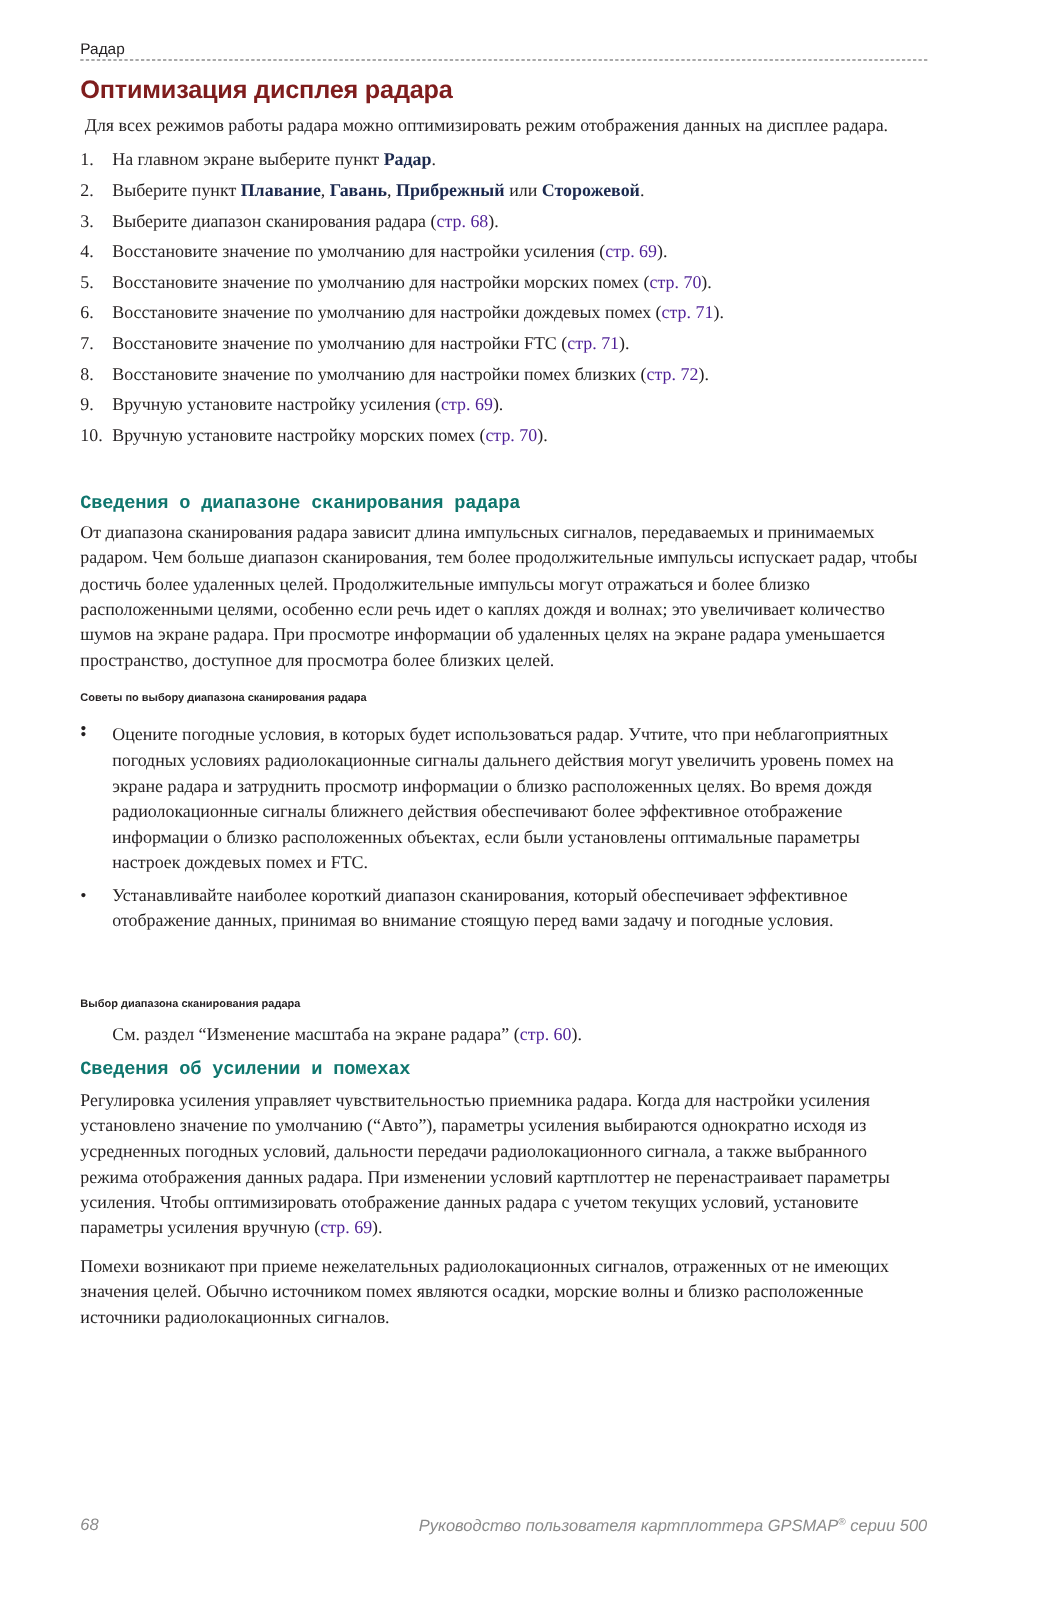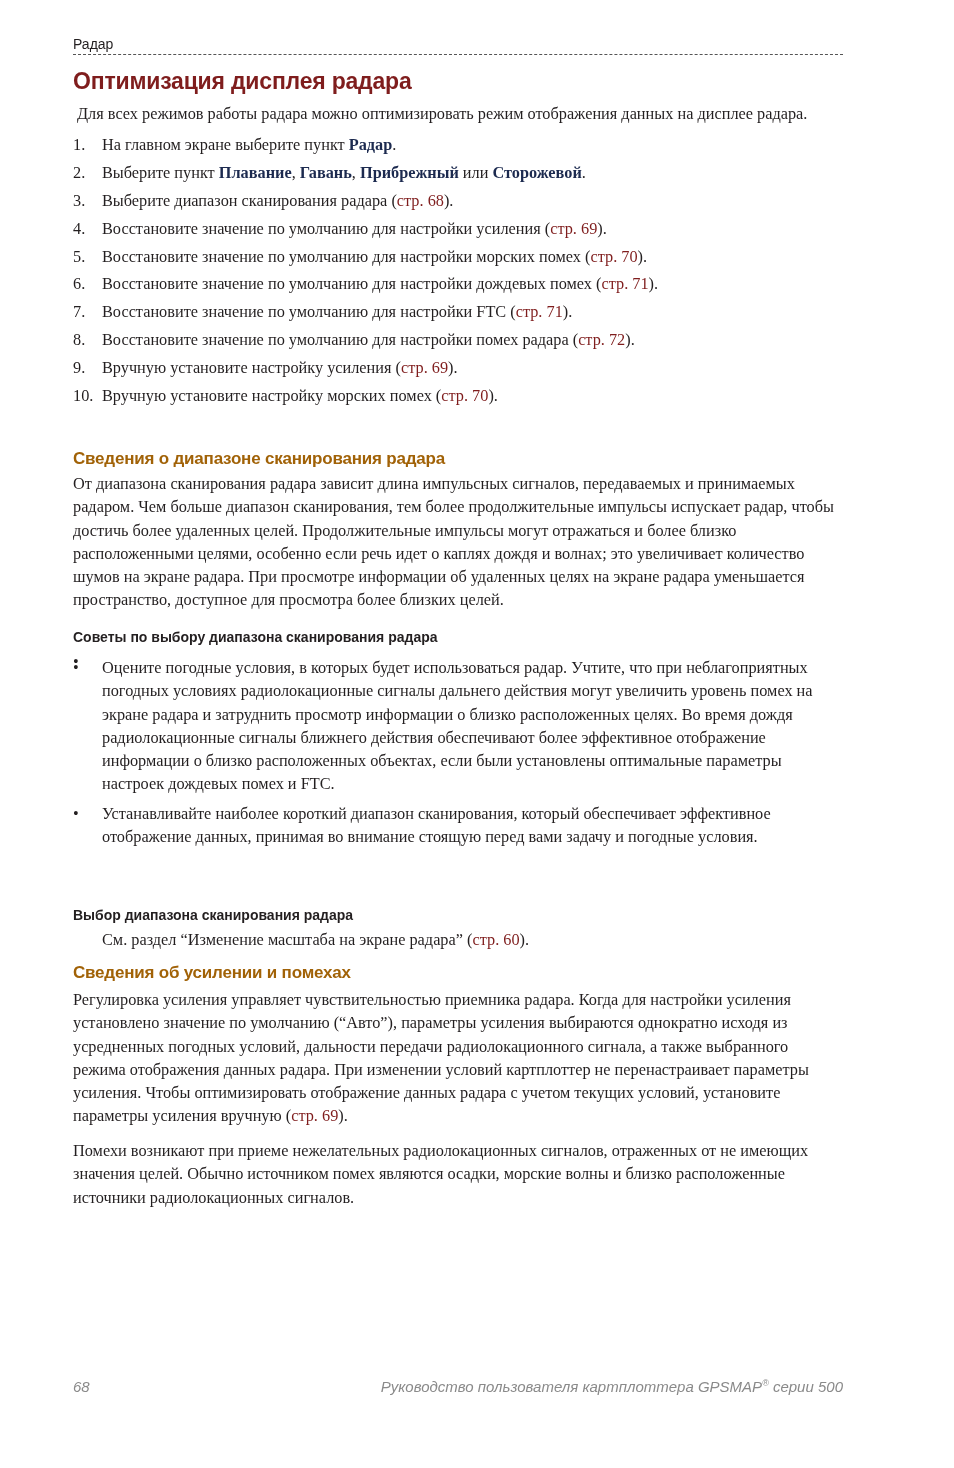--- a/index.html
+++ b/index.html
@@ -14,29 +14,29 @@
     position: absolute; left: 73px; top: 68px;
     font-family: "Liberation Sans", sans-serif; font-weight: bold; font-size: 23px;
     color: #7f1d1d; letter-spacing: -0.2px; margin: 0;
   }
   .serif { font-family: "Liberation Serif", serif; font-size: 16.3px; line-height: 23.3px; color: #231f20; }
   .intro { position: absolute; left: 73px; top: 98px; width: 780px; }
   ol.steps { position: absolute; left: 73px; top: 133px; width: 780px; margin: 0; padding: 0; list-style: none; }
   ol.steps li { position: relative; padding-left: 29px; height: 27.9px; line-height: 23px; }
   ol.steps li .num { position: absolute; left: 0; top: 0; }
   .bold-ui { font-weight: bold; color: #1c2a4f; }
-  .xref { color: #7f1d1d; text-decoration: none; }
+  .xref { color: #4c1d95; text-decoration: none; }
   .h2 {
     position: absolute; left: 73px;
-    font-family: Liberation Sans, sans-serif; font-weight: bold; font-size: 17px;
-    color: #a16207; margin: 0; letter-spacing: -0.2px;
+    font-family: Liberation Mono, monospace; font-weight: bold; font-size: 17px;
+    color: #0f766e; margin: 0; letter-spacing: -0.2px;
   }
   .h3 {
     position: absolute; left: 73px;
-    font-family: "Liberation Sans", sans-serif; font-weight: bold; font-size: 14px;
+    font-family: "Liberation Sans", sans-serif; font-weight: bold; font-size: 10px;
     color: #231f20; margin: 0;
   }
   .para { position: absolute; left: 73px; width: 770px; margin: 0; }
   ul.bullets { position: absolute; left: 73px; width: 770px; margin: 0; padding: 0; list-style: none; }
   ul.bullets li { position: relative; padding-left: 29px; margin-bottom: 6px; }
   ul.bullets li .dot { position: absolute; left: 0; top: 0; }
   .indented { position: absolute; left: 102px; width: 740px; margin: 0; }
   .footer {
     position: absolute; top: 1378px; left: 73px; width: 770px;
     font-family: "Liberation Sans", sans-serif; font-style: italic; font-size: 15px; color: #8a8a8a;
@@ -55,21 +55,21 @@
 <p class="intro serif" style="margin:4px;">Для всех режимов работы радара можно оптимизировать режим отображения данных на дисплее радара.</p>
 
 <ol class="steps serif">
   <li><span class="num">1.</span><span>На главном экране выберите пункт </span><span class="bold-ui">Радар</span><span>.</span></li>
   <li><span class="num">2.</span><span>Выберите пункт </span><span class="bold-ui">Плавание</span><span>, </span><span class="bold-ui">Гавань</span><span>, </span><span class="bold-ui">Прибрежный</span><span> или </span><span class="bold-ui">Сторожевой</span><span>.</span></li>
   <li><span class="num">3.</span><span>Выберите диапазон сканирования радара (</span><a class="xref">стр. 68</a><span>).</span></li>
   <li><span class="num">4.</span><span>Восстановите значение по умолчанию для настройки усиления (</span><a class="xref">стр. 69</a><span>).</span></li>
   <li><span class="num">5.</span><span>Восстановите значение по умолчанию для настройки морских помех (</span><a class="xref">стр. 70</a><span>).</span></li>
   <li><span class="num">6.</span><span>Восстановите значение по умолчанию для настройки дождевых помех (</span><a class="xref">стр. 71</a><span>).</span></li>
   <li><span class="num">7.</span><span>Восстановите значение по умолчанию для настройки FTC (</span><a class="xref">стр. 71</a><span>).</span></li>
-  <li><span class="num">8.</span><span>Восстановите значение по умолчанию для настройки помех радара (</span><a class="xref">стр. 72</a><span>).</span></li>
+  <li><span class="num">8.</span><span>Восстановите значение по умолчанию для настройки помех близких (</span><a class="xref">стр. 72</a><span>).</span></li>
   <li><span class="num">9.</span><span>Вручную установите настройку усиления (</span><a class="xref">стр. 69</a><span>).</span></li>
   <li><span class="num">10.</span><span>Вручную установите настройку морских помех (</span><a class="xref">стр. 70</a><span>).</span></li>
 </ol>
 
 <h2 class="h2" style="top:449px;">Сведения о диапазоне сканирования радара</h2>
 <p class="para serif" style="top:472px;">От диапазона сканирования радара зависит длина импульсных сигналов, передаваемых и принимаемых радаром. Чем больше диапазон сканирования, тем более продолжительные импульсы испускает радар, чтобы достичь более удаленных целей. Продолжительные импульсы могут отражаться и более близко расположенными целями, особенно если речь идет о каплях дождя и волнах; это увеличивает количество шумов на экране радара. При просмотре информации об удаленных целях на экране радара уменьшается пространство, доступное для просмотра более близких целей.</p>
 
 <h3 class="h3" style="top:629px;">Советы по выбору диапазона сканирования радара</h3>
 <ul class="bullets serif" style="top:650px;">
   <li><span class="dot">•</span></li>

